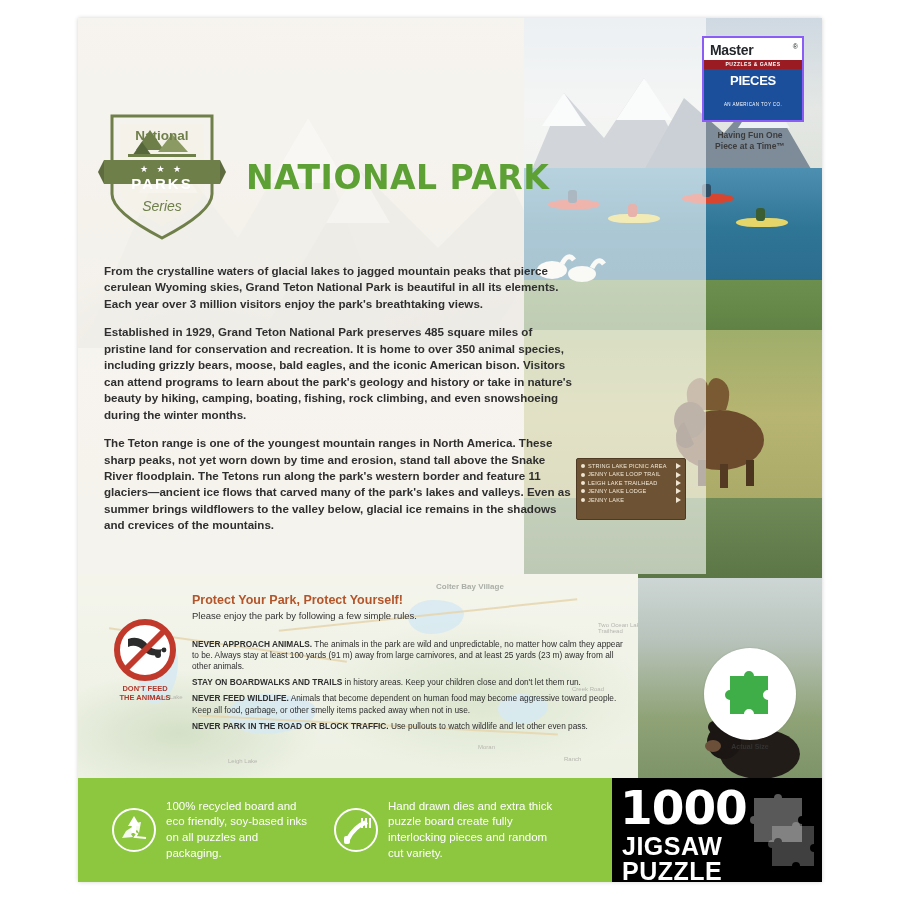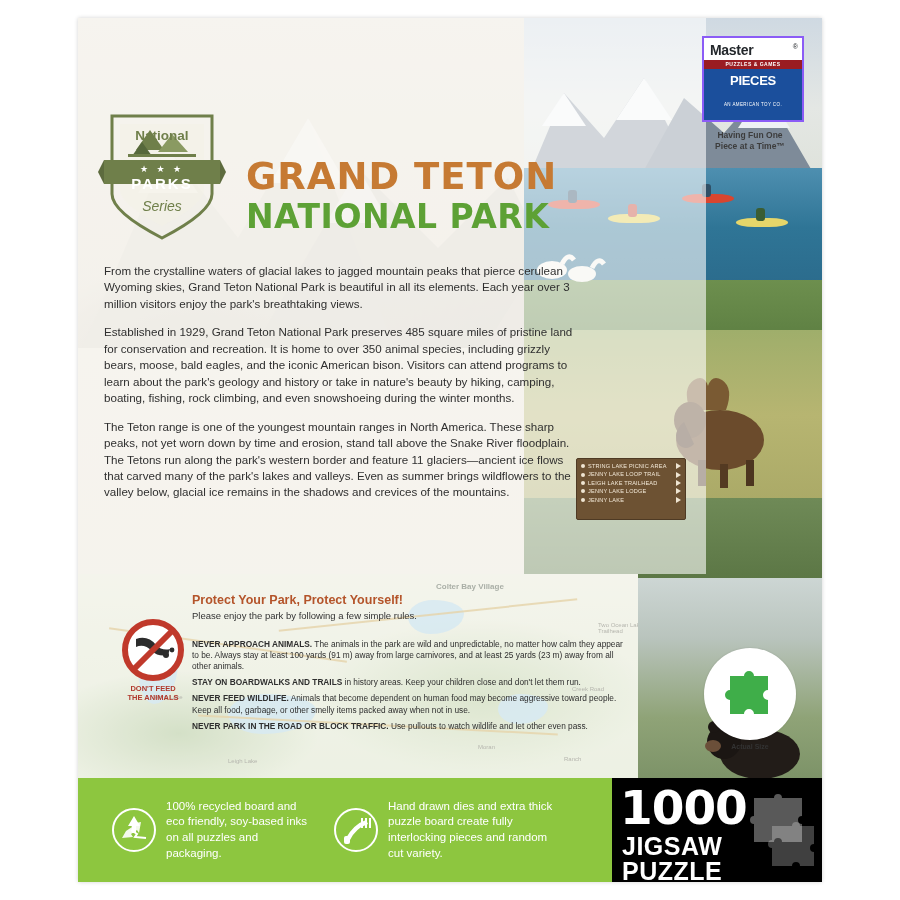--- a/index.html
+++ b/index.html
@@ -177,21 +177,21 @@
     font-size:37px; font-weight:bold; color:#c67a33; letter-spacing:1px;
     line-height:1.05; font-family:"DejaVu Sans", sans-serif;
   }
   .h2 {
     font-size:33px; font-weight:bold; color:#5da135; letter-spacing:.5px;
     line-height:1.1; font-family:"DejaVu Sans", sans-serif; margin-top:2px;
   }
   
   .copy {
     position:absolute; left:26px; top:245px; width:470px;
-    font-size:11.6px; line-height:1.42; color:#2f2f2f;
+    font-size:11.6px; line-height:1.42; color:#2f2f2f;font-weight:bold;
   }
   .copy p { margin:0 0 12px 0; }
   
   .sign {
     position:absolute; left:498px; top:440px; width:110px; height:62px;
     background:#6d5233; border:1px solid #4e3a24; border-radius:2px;
     padding:3px 4px; box-sizing:border-box;
   }
   .sign-row {
     display:flex; align-items:center; color:#f3e9d8; font-size:5.6px;
@@ -210,21 +210,21 @@
   .protect-title {
     font-size:12.5px; font-weight:bold; color:#b4542a; margin-left:88px;
   }
   .protect-sub {
     font-size:9.5px; color:#333; margin-left:88px; margin-top:3px;
   }
   .rules { margin-left:88px; margin-top:18px; width:440px; }
   .rule { font-size:8.3px; line-height:1.34; color:#2e2e2e; margin-bottom:5px; }
   .rule b { font-weight:bold; }
   .nofeed {
-    position:absolute; left:8px; top:26px; width:82px; text-align:center;
+    position:absolute; left:0; top:26px; width:82px; text-align:center;
   }
   .nofeed-sign {
     width:62px; height:62px; margin:0 auto; position:relative;
   }
   .nofeed-txt {
     font-size:7.5px; font-weight:bold; color:#b0382c; line-height:1.2; margin-top:3px;
   }
   
   .actual {
     position:absolute; right:18px; top:630px; width:108px; text-align:center;
@@ -378,21 +378,20 @@
         <polygon points="122,54 128,66 122,78" fill="#5d6b3e"></polygon>
         <text x="64" y="41" font-family="Liberation Sans, sans-serif" font-size="13" font-weight="bold" fill="#ffffff" text-anchor="middle" opacity="0">x</text>
       </svg>
       <div style="position:absolute; left:0; top:22px; width:128px; text-align:center; font-size:13.5px; font-weight:bold; color:#6f7f4a;">National</div>
       <div style="position:absolute; left:0; top:58px; width:128px; text-align:center; font-size:9px; color:#ffffff; letter-spacing:3px;">★ ★ ★</div>
       <div style="position:absolute; left:0; top:69px; width:128px; text-align:center; font-size:15px; font-weight:bold; color:#ffffff; letter-spacing:2px;">PARKS</div>
       <div style="position:absolute; left:0; top:92px; width:128px; text-align:center; font-size:14px; font-style:italic; color:#6f7f4a;">Series</div>
     </div>
 
     <div class="headline">
-      <div class="h1">GRAND TETON</div>
       <div class="h2">NATIONAL PARK</div>
     </div>
 
     <div class="copy">
       <p>From the crystalline waters of glacial lakes to jagged mountain peaks that pierce cerulean Wyoming skies, Grand Teton National Park is beautiful in all its elements. Each year over 3 million visitors enjoy the park's breathtaking views.</p>
       <p>Established in 1929, Grand Teton National Park preserves 485 square miles of pristine land for conservation and recreation. It is home to over 350 animal species, including grizzly bears, moose, bald eagles, and the iconic American bison. Visitors can attend programs to learn about the park's geology and history or take in nature's beauty by hiking, camping, boating, fishing, rock climbing, and even snowshoeing during the winter months.</p>
       <p>The Teton range is one of the youngest mountain ranges in North America. These sharp peaks, not yet worn down by time and erosion, stand tall above the Snake River floodplain. The Tetons run along the park's western border and feature 11 glaciers—ancient ice flows that carved many of the park's lakes and valleys. Even as summer brings wildflowers to the valley below, glacial ice remains in the shadows and crevices of the mountains.</p>
     </div>
 
     <div class="sign">

